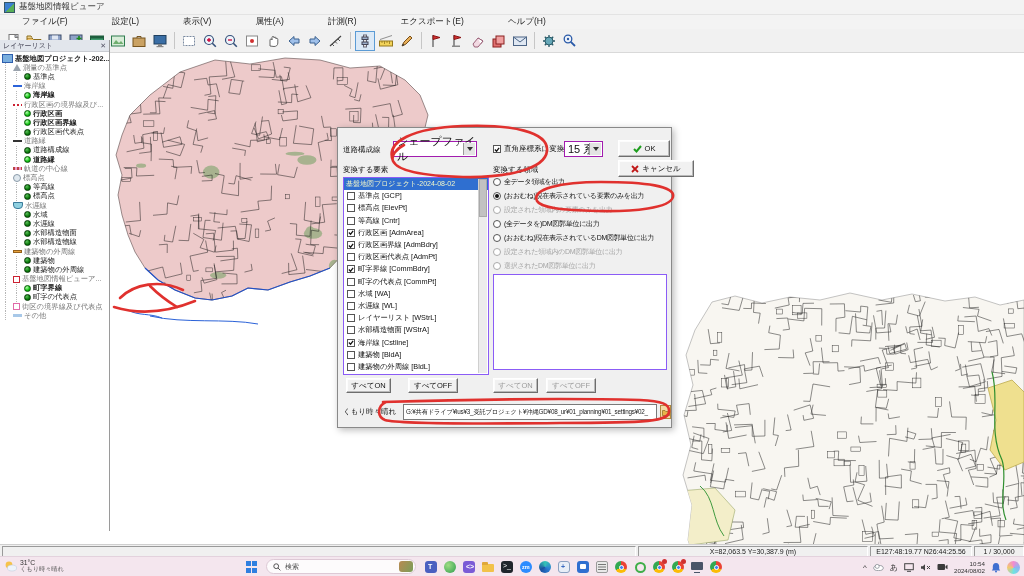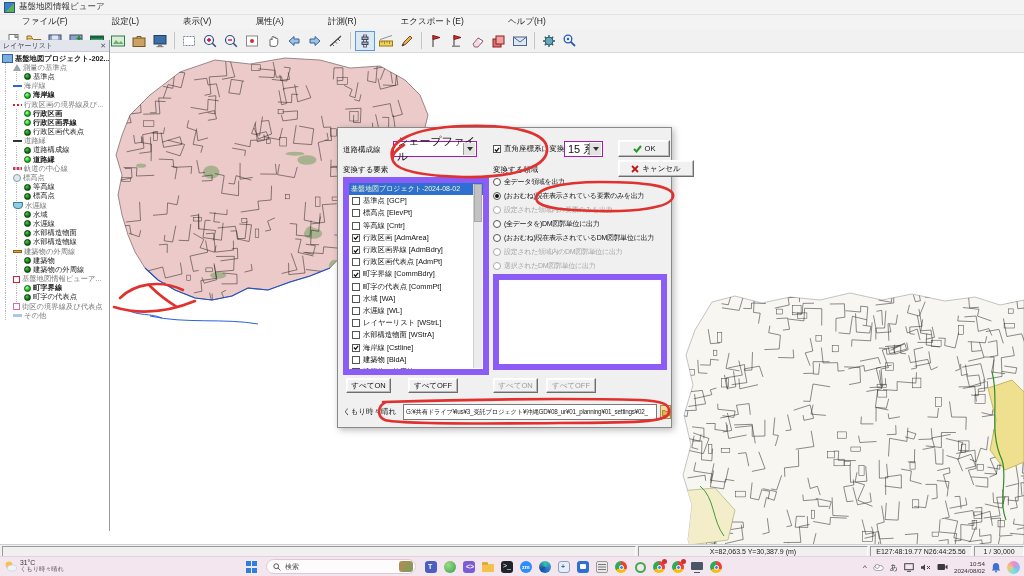--- a/index.html
+++ b/index.html
@@ -40,21 +40,21 @@
          padding-left:3px;box-sizing:border-box;font-size:11px}
   .combo .arrow{position:absolute;right:1px;top:1px;bottom:1px;width:11px;background:#e3e3e3;border-left:1px solid #9a9a9a;
                 display:flex;align-items:center;justify-content:center}
   .tri-down{width:0;height:0;border-left:3px solid transparent;border-right:3px solid transparent;border-top:4px solid #333}
   .btn95{background:#f1f1f1;border:1px solid;border-color:#fff #6d6d6d #6d6d6d #fff;
          box-shadow:inset -1px -1px 0 #b9b9b9,inset 1px 1px 0 #fcfcfc;
          display:flex;align-items:center;justify-content:center;gap:3px;font-size:7.5px;box-sizing:border-box;color:#111}
   .btn95.disabled{color:#9b9b9b}
   .cbx{width:8px;height:8px;background:#fff;border:1px solid #555;box-sizing:border-box;display:flex;
        align-items:center;justify-content:center;flex:0 0 auto}
-  .listbox{position:absolute;background:#fff;border:6px solid #8b5cf6;box-sizing:border-box;overflow:hidden}
+  .listbox{position:absolute;background:#fff;border:1px solid #8b5cf6;box-sizing:border-box;overflow:hidden}
   .lrow{display:flex;align-items:center;height:12.2px;gap:3px;padding-left:3px;font-size:7.3px;white-space:nowrap}
   .lrow.hl{background:#2f6fd0;color:#f3f7c9;padding-left:2px;font-size:7px}
   .radio{position:absolute;display:flex;align-items:center;gap:3px;white-space:nowrap;font-size:7px;letter-spacing:-.3px;color:#111}
   .radio .rc{width:8px;height:8px;border:1px solid #555;border-radius:50%;background:#fff;box-sizing:border-box;
              display:flex;align-items:center;justify-content:center;flex:0 0 auto}
   .radio .rc .dot{width:4px;height:4px;border-radius:50%;background:#111}
   .radio.disabled{color:#a5a5a5}
   .radio.disabled .rc{border-color:#aaa}
   #out-text{position:absolute;background:#fff;border:1px solid #7a7a7a;box-sizing:border-box;display:flex;
             align-items:center;padding-left:2px;font-size:6.3px;letter-spacing:-.2px;color:#222;overflow:hidden;white-space:nowrap}

